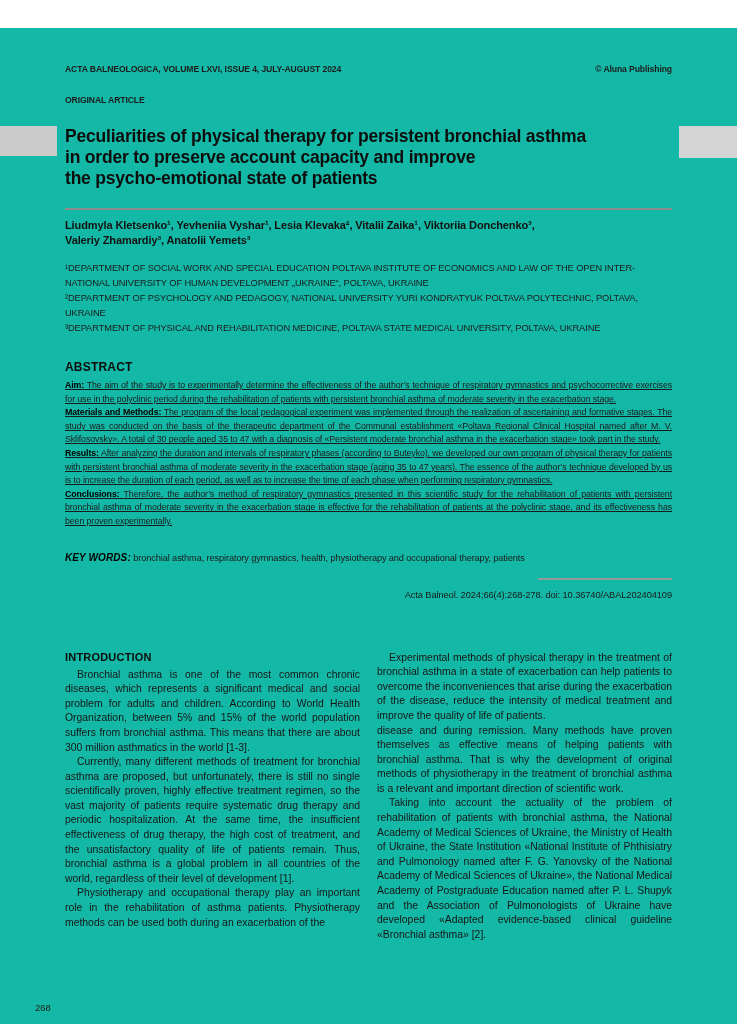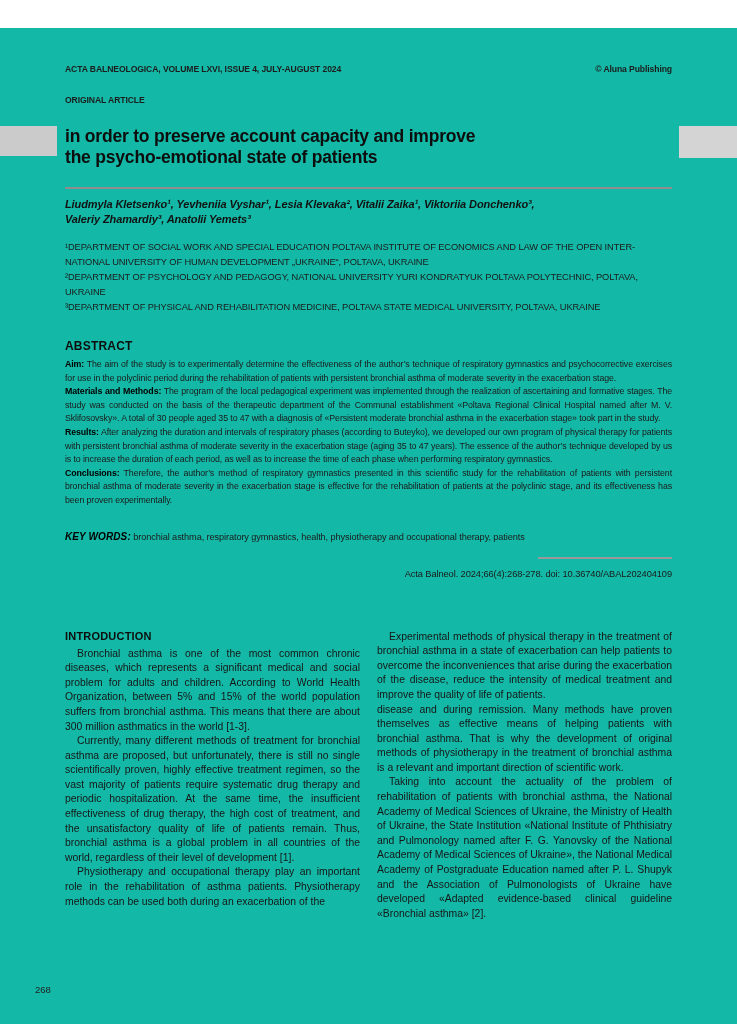--- a/index.html
+++ b/index.html
@@ -36,38 +36,37 @@
     letter-spacing:-0.2px;
   }
   .title-rule {
     border:none; border-top:2px solid #8e8e8e;
     margin:19px 0 0 0;
   }
   .authors {
     margin-top:8px;
     font-size:11px; line-height:15px; font-weight:bold; color:#111;
     letter-spacing:-0.1px;
-    font-style:italic;
   }
   .affiliations {
     margin-top:13px;
     font-size:9.3px; line-height:15px; color:#1a1a1a;
     letter-spacing:-0.1px;
   }
   .affiliation { margin:0; }
 
   .abstract-heading {
     margin-top:24px;
     font-size:12px; font-weight:bold; letter-spacing:0.2px; color:#0d0d0d;
   }
   .abstract-body { margin-top:5px; }
   .abs-p {
     margin:0;
     font-size:8.8px; line-height:13.6px; text-align:justify;
-    letter-spacing:-0.1px; color:#1a1a1a;
+    letter-spacing:-0.1px; color:#1a1a1a;text-decoration:underline;
   }
   .abs-p b { color:#000; }
 
   .keywords {
     margin-top:23px;
     font-size:9.2px; letter-spacing:-0.1px; color:#1a1a1a;
   }
   .keywords b { font-size:10px; letter-spacing:0.1px; color:#000;font-style:italic; }
 
   .citation-block { margin-top:15px; text-align:right; }
@@ -87,21 +86,21 @@
     font-size:11px; font-weight:bold; letter-spacing:0.2px; color:#0d0d0d;
   }
   .body-p {
     margin:0;
     font-size:10.4px; line-height:14.6px; text-align:justify;
     text-indent:12px; color:#161616;
   }
   .body-p.noindent { text-indent:0; }
 
   .page-number {
-    position:absolute; left:35px; bottom:57px;
+    position:absolute; left:35px; bottom:39px;
     font-size:9.5px; color:#222;
   }
 </style>
 </head>
 <body>
 
 <div class="page">
 
   <div class="edge-mark left"></div>
   <div class="edge-mark right"></div>
@@ -109,20 +108,21 @@
   <div class="content">
 
     <div class="journal-row">
       <span>ACTA BALNEOLOGICA, VOLUME LXVI, ISSUE 4, JULY-AUGUST 2024</span>
       <span>© Aluna Publishing</span>
     </div>
 
     <div class="article-type">ORIGINAL ARTICLE</div>
 
     <h1 class="article-title">
+      <div>Peculiarities of physical therapy for persistent bronchial asthma</div>
       <div>in order to preserve account capacity and improve</div>
       <div>the psycho-emotional state of patients</div>
     </h1>
 
     <hr class="title-rule">
 
     <div class="authors">
       <div>Liudmyla Kletsenko¹, Yevheniia Vyshar¹, Lesia Klevaka², Vitalii Zaika¹, Viktoriia Donchenko³,</div>
       <div>Valeriy Zhamardiy³, Anatolii Yemets³</div>
     </div>

